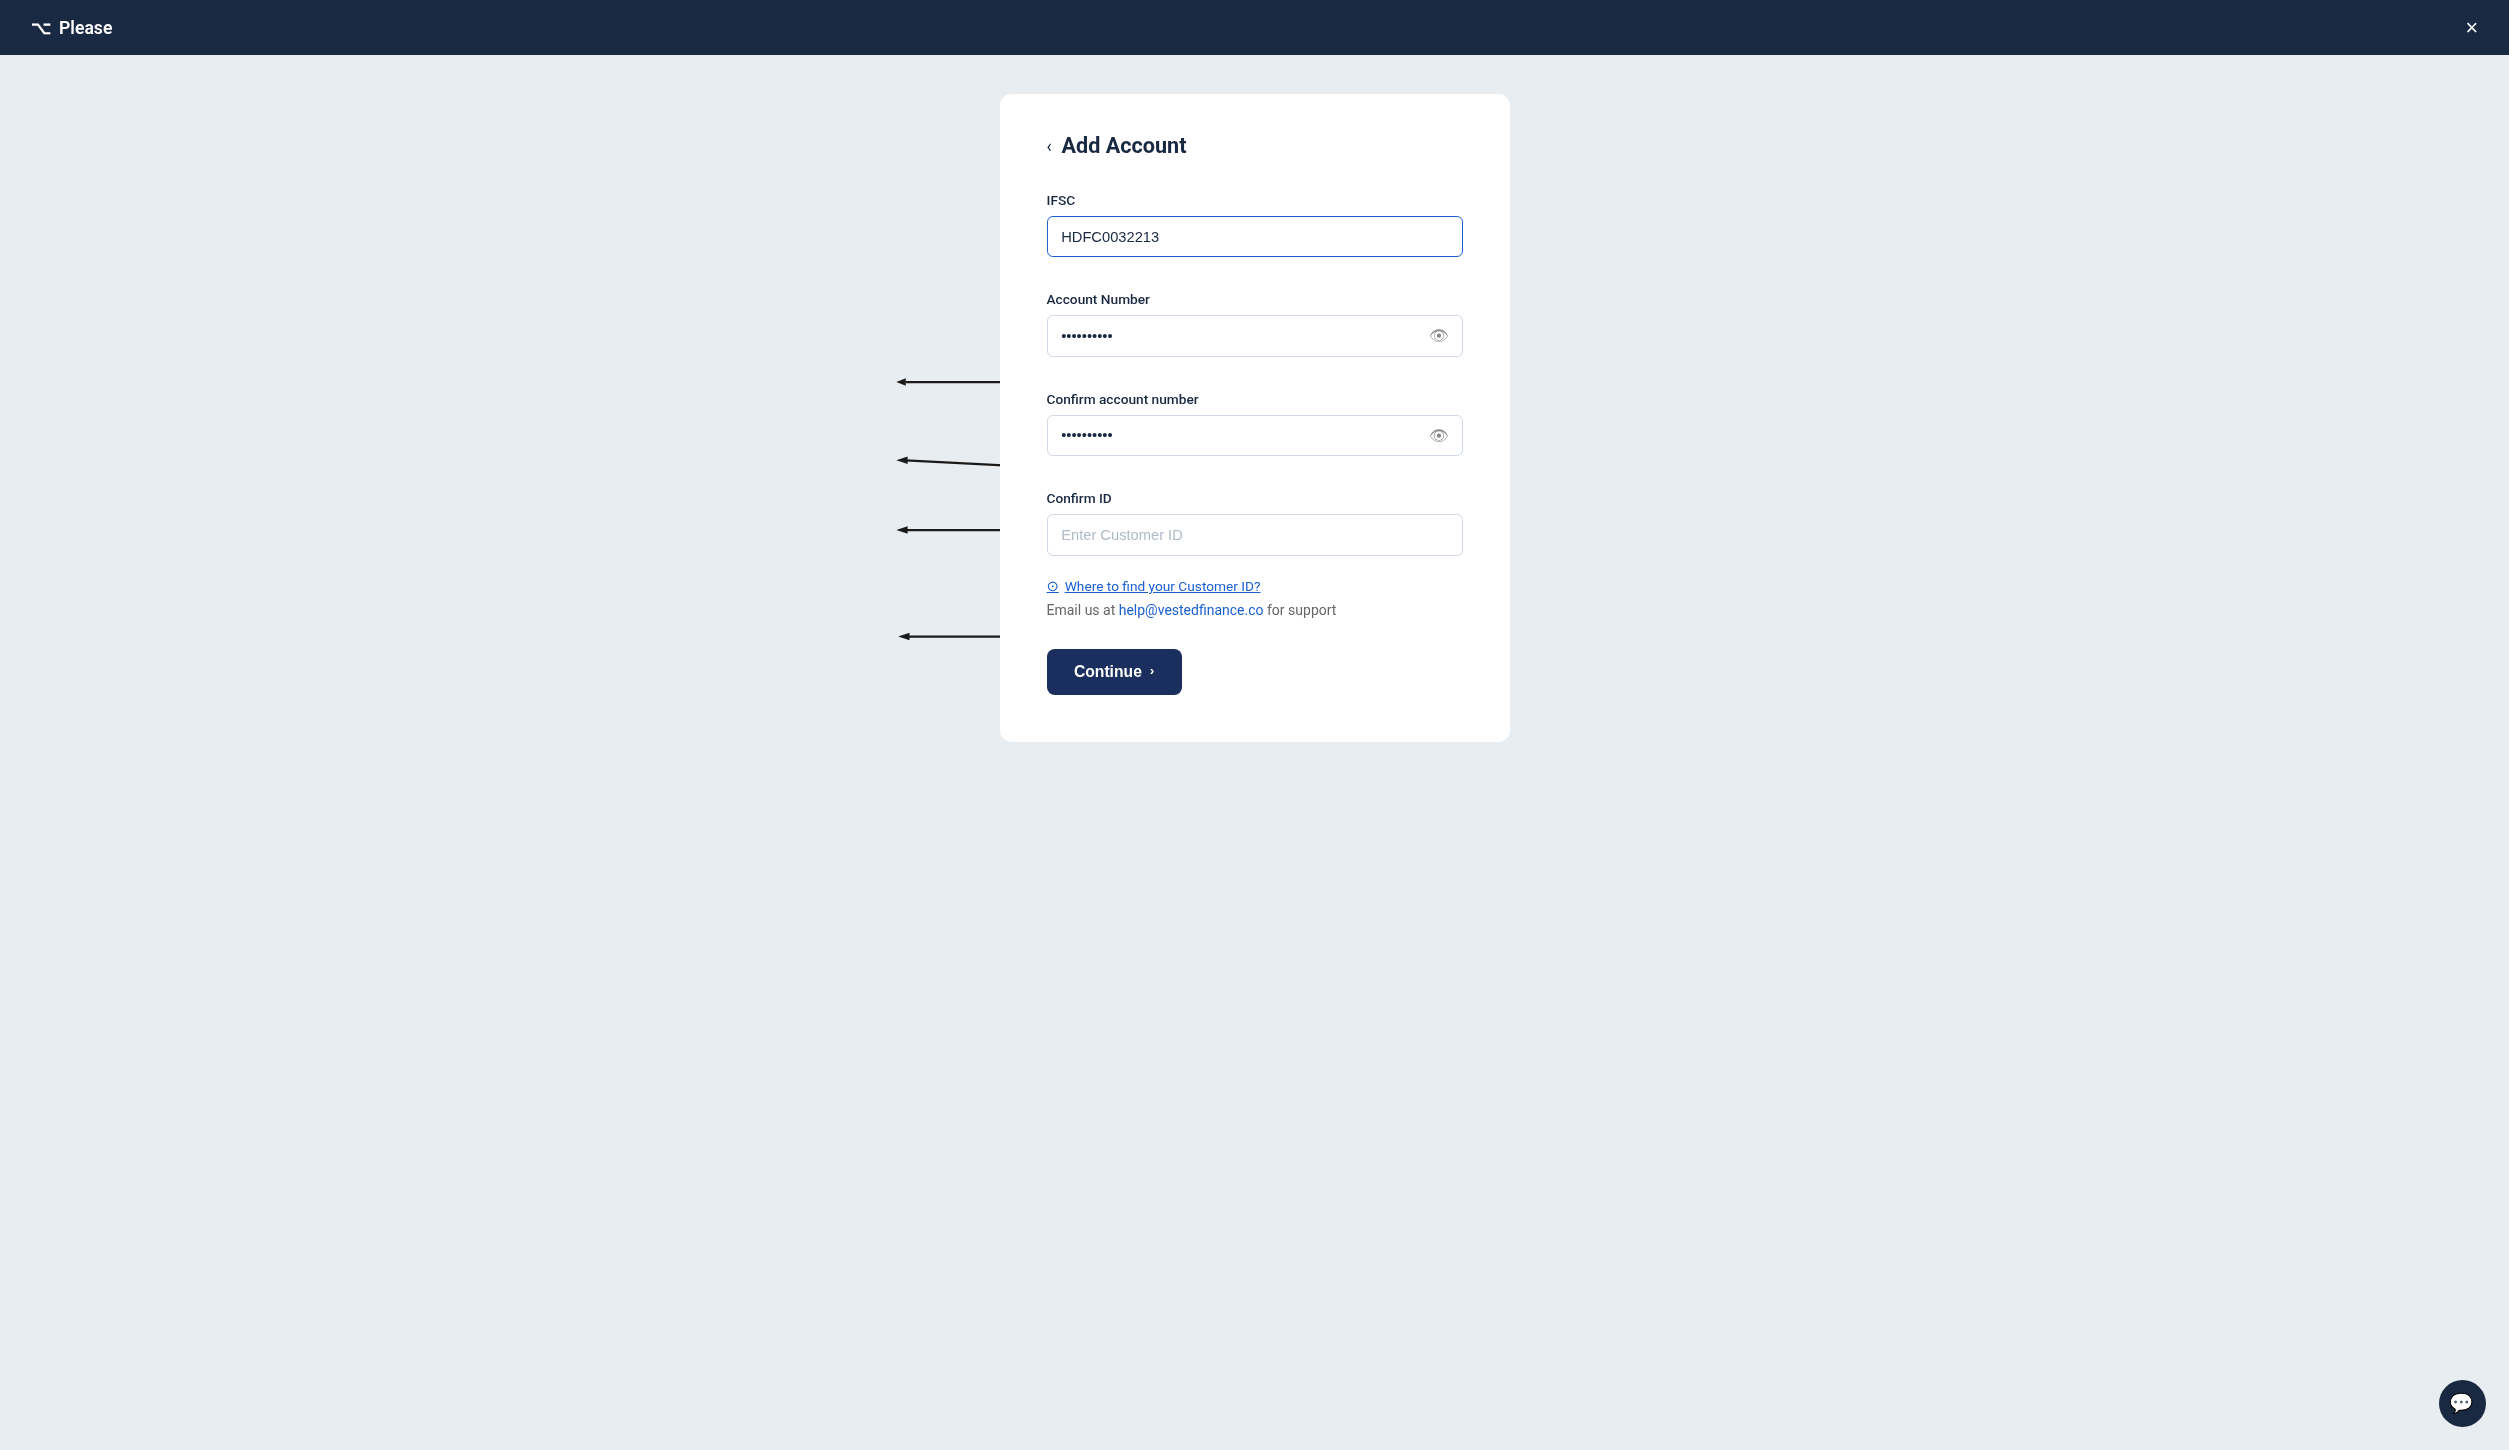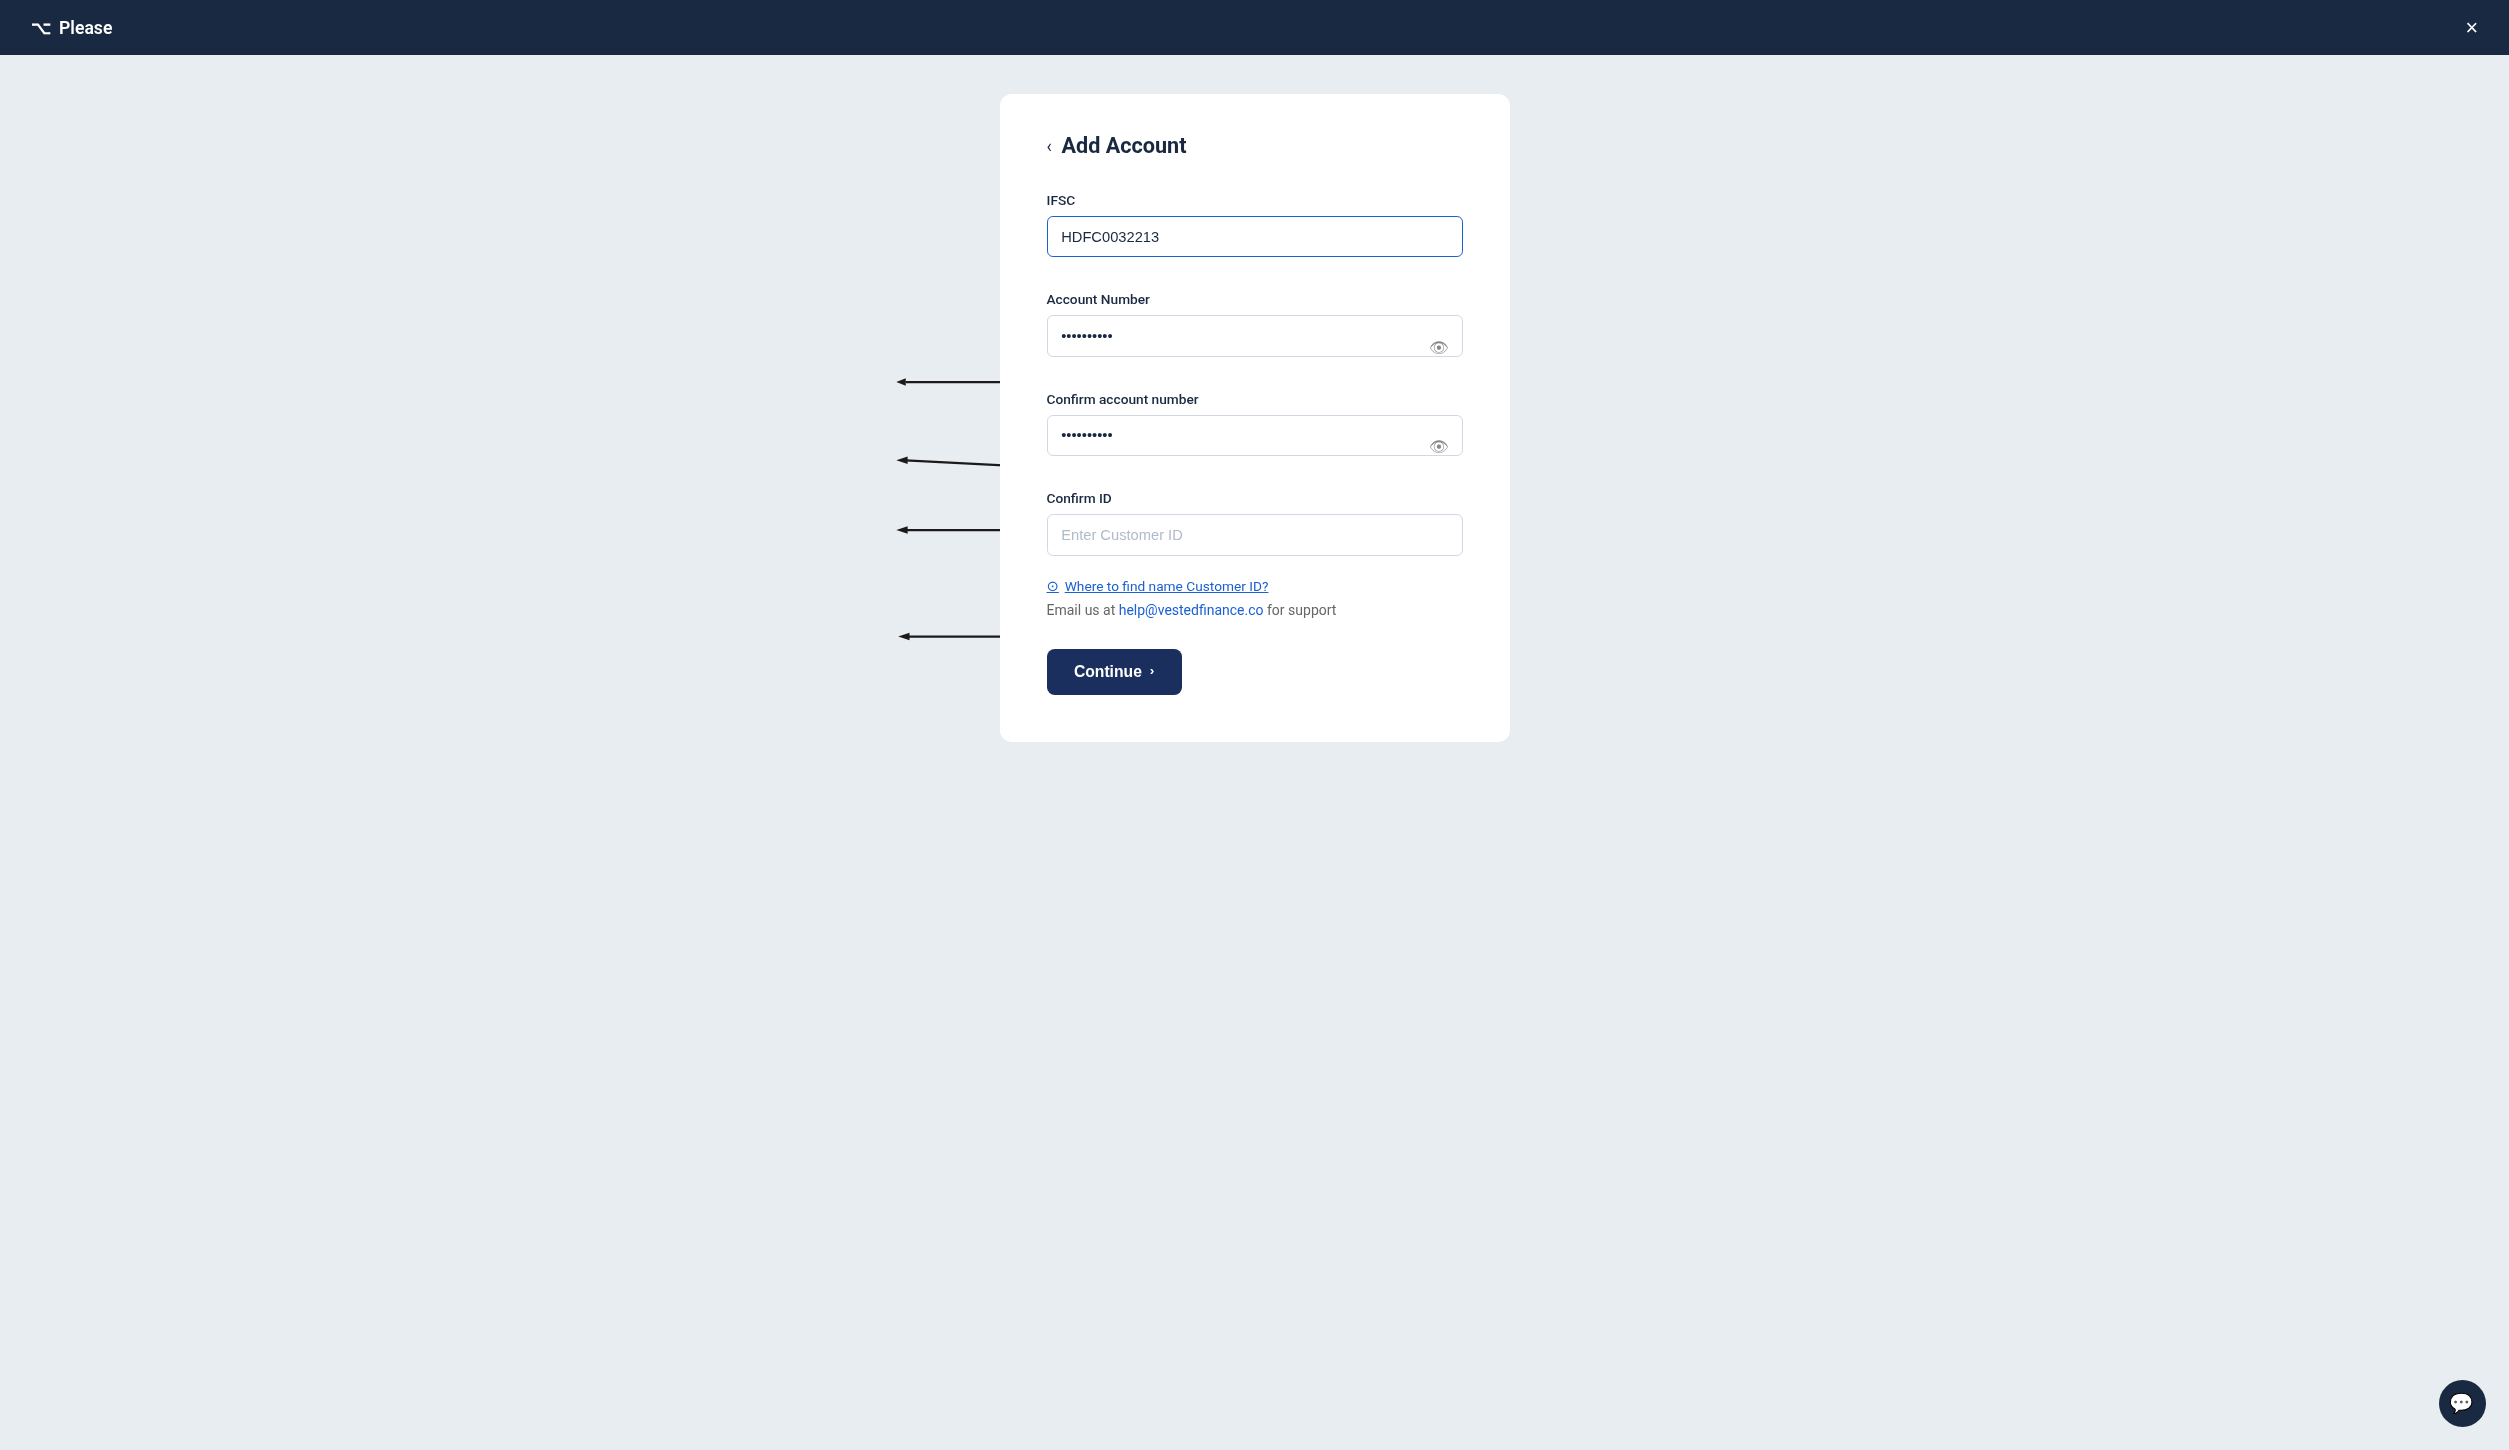--- a/index.html
+++ b/index.html
@@ -115,21 +115,21 @@
       display: block;
       font-size: 13.7px;
       font-weight: 500;
       color: #1a2942;
       margin-bottom: 7.8px;
     }
 
     .input-wrapper {
       position: relative;
       display: flex;
-      align-items: flex-end;
+      align-items: center;
     }
 
     .form-input {
       width: 100%;
       padding: 11.8px 13.7px;
       border: 1.5px solid #d0d8e4;
       border-radius: 5.9px;
       font-size: 14.7px;
       color: #1a2942;
       outline: none;
@@ -302,21 +302,21 @@
 
     <div class="form-group">
       <label class="form-label">Confirm ID</label>
       <div class="input-wrapper">
         <input type="text" class="form-input" placeholder="Enter Customer ID" style="">
       </div>
     </div>
 
     <div class="help-link">
       <span class="help-icon">⊙</span>
-      <span>Where to find name Customer ID?</span>
+      <span>Where to find your Customer ID?</span>
     </div>
 
     <p class="support-text">
       <span>Email us at </span><a class="support-email">help@vestedfinance.co</a><span> for support</span>
     </p>
 
     <button class="continue-btn">
       <span>Continue</span>
       <span class="chevron-right">›</span>
     </button>

